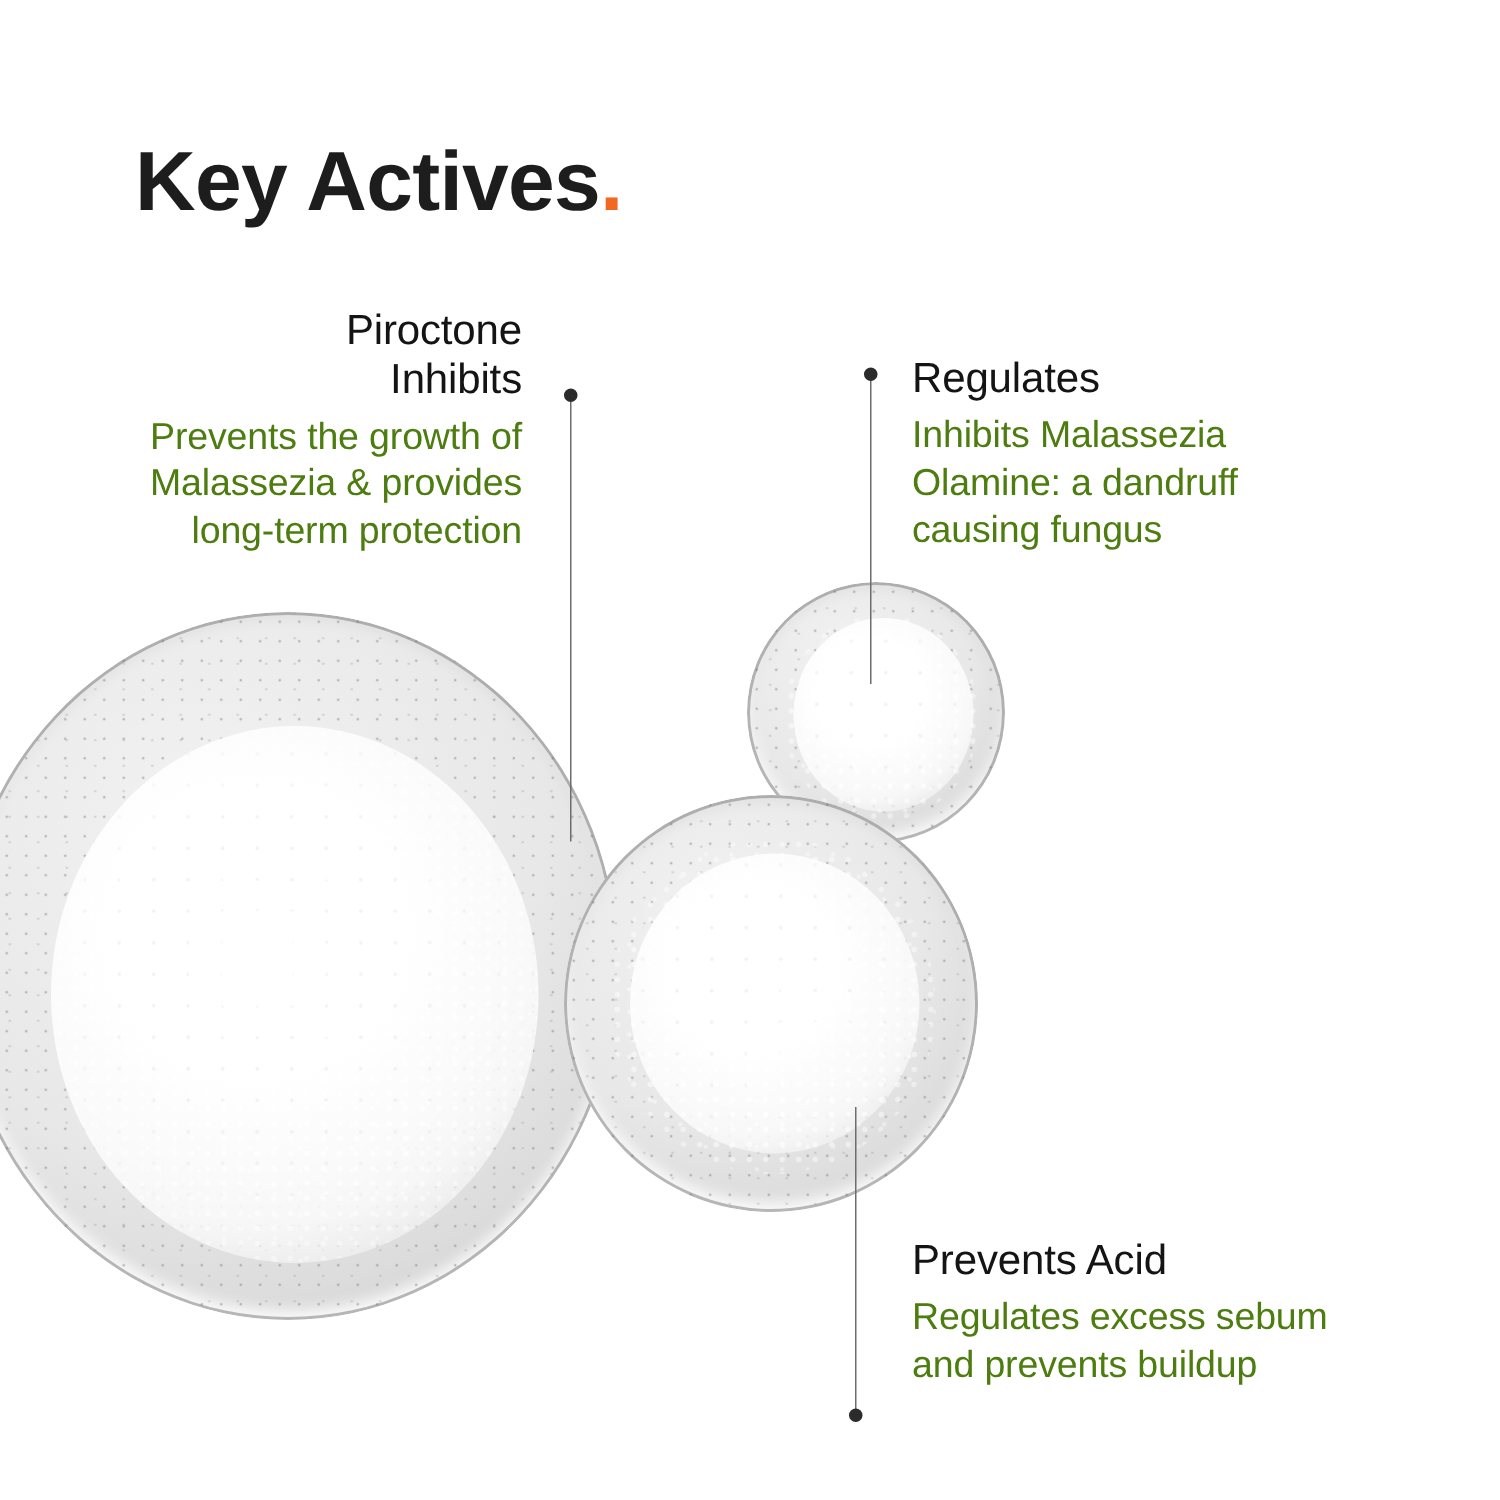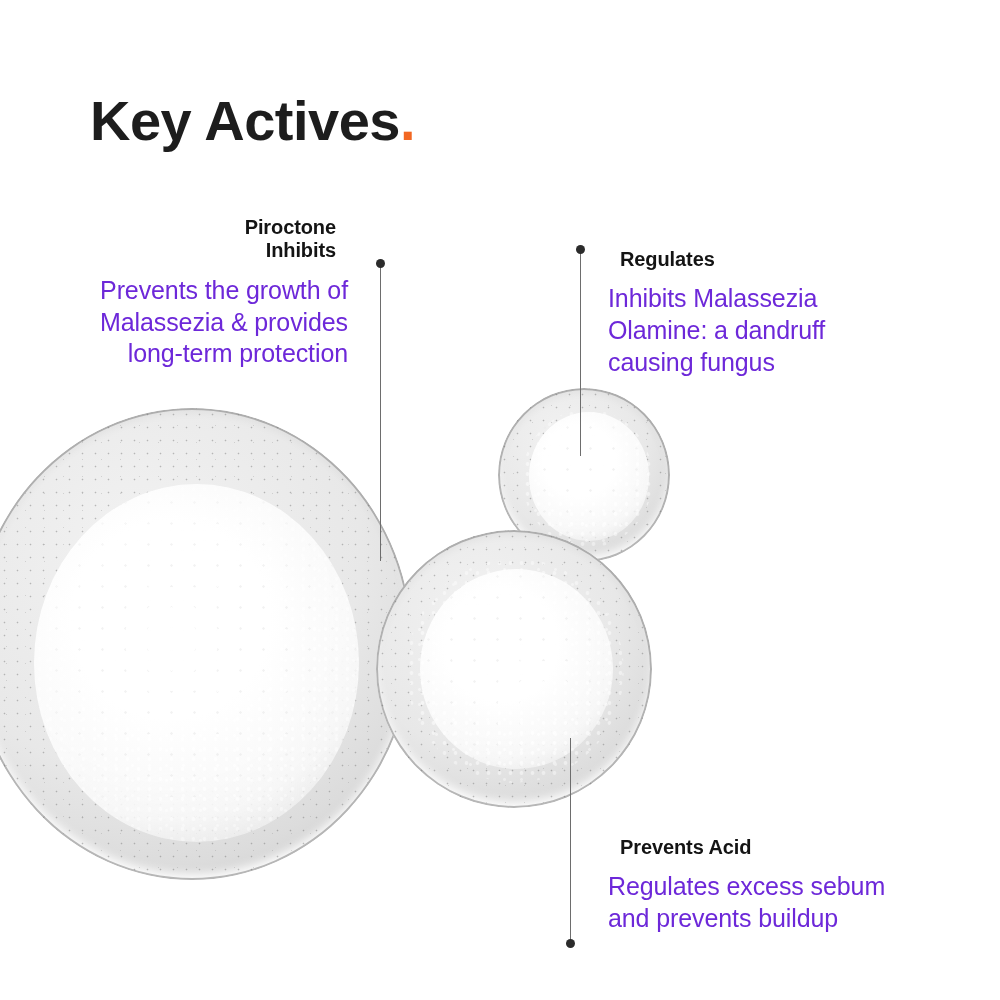--- a/index.html
+++ b/index.html
@@ -120,33 +120,33 @@
   .leader.node-top .node { top: -4px; }
   .leader.node-bottom .node { bottom: -4px; }
 
   #leader-piroctone  { left: 380px; top: 263px; height: 298px; }
   #leader-climbazole { left: 580px; top: 249px; height: 207px; }
   #leader-salicylic  { left: 570px; top: 738px; height: 206px; }
 
   
   .annot { position: absolute; }
   .annot h3 {
-    margin: 12px;
-    font-size: 20px;
-    font-weight: 700;
+    margin: 0;
+    font-size: 28px;
+    font-weight: 400;
     line-height: 1.17;
     color: #141414;
     letter-spacing: -0.1px;
   }
   .annot p {
     margin: 6px 0 0 0;
     font-size: 25px;
     font-weight: 400;
     line-height: 1.27;
-    color: #6d28d9;
+    color: #4d7c0f;
     letter-spacing: -0.1px;
   }
 
   #annot-piroctone {
     left: 60px;
     top: 204px;
     width: 288px;
     text-align: right;
   }
   #annot-climbazole {

